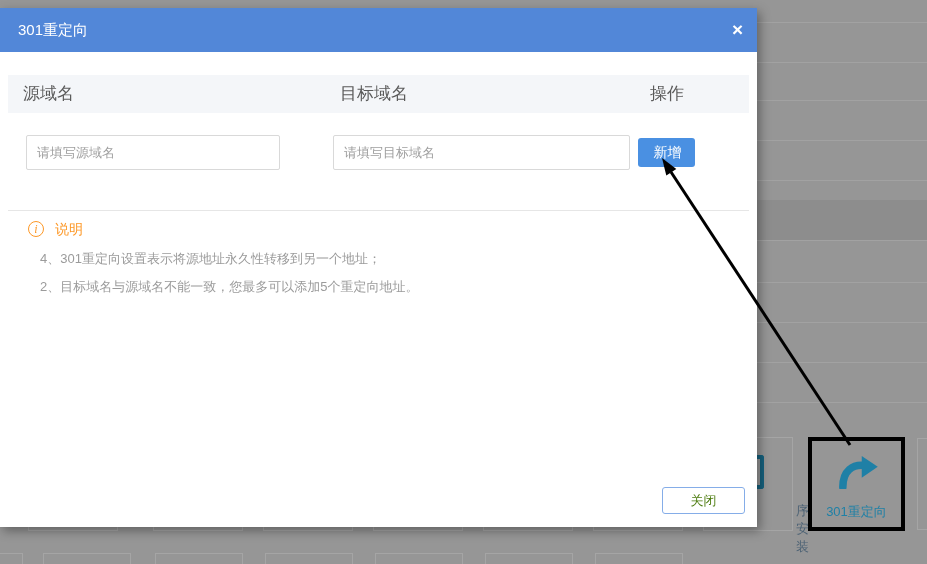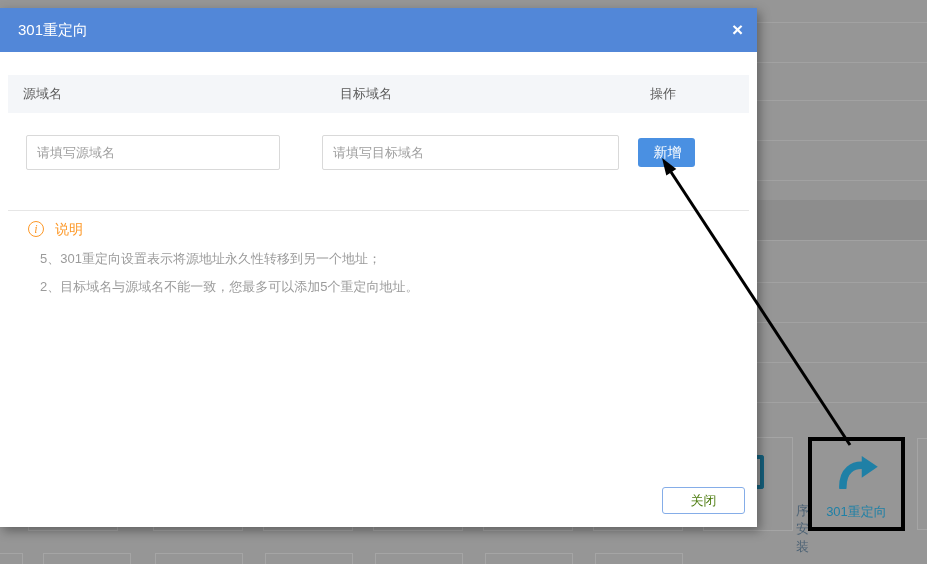--- a/index.html
+++ b/index.html
@@ -15,27 +15,27 @@
   .redirect-grid-label{position:absolute;left:0;right:0;text-align:center;font-size:13px;color:#1f80a6;}
 
   
   .modal{position:absolute;left:0;top:8px;width:757px;height:519px;background:#fff;
          box-shadow:3px 4px 10px rgba(0,0,0,.35);z-index:10;}
   .modal-header{position:relative;height:44px;background:#5287d8;}
   .modal-title{position:absolute;left:18px;top:0;line-height:44px;color:#fff;font-size:15px;}
   .modal-close{position:absolute;right:14px;top:0;line-height:44px;color:#fff;font-size:19px;
                font-weight:bold;cursor:pointer;}
   .thead{position:absolute;left:8px;top:67px;width:741px;height:38px;background:#f4f6f9;}
-  .thead span{position:absolute;top:0;line-height:38px;font-size:13px;color:#5a5a5a;}
+  .thead span{position:absolute;top:0;line-height:38px;font-size:17px;color:#5a5a5a;}
   .th-source{left:15px;} .th-target{left:332px;} .th-action{left:642px;text-align:right;}
   .dlg-input{position:absolute;top:127px;height:35px;border:1px solid #d9d9d9;border-radius:2px;
              padding:0 10px;font-size:13px;color:#333;background:#fff;outline:none;}
   .dlg-input::placeholder{color:#9e9e9e;}
   .input-source{left:26px;width:254px;}
-  .input-target{left:322px;width:297px;}
+  .input-target{left:333px;width:297px;}
   .btn-add{position:absolute;left:638px;top:130px;width:57px;height:29px;background:#4a90e2;
            border:none;border-radius:3px;color:#fff;font-size:14px;cursor:pointer;padding-left:8px;}
   .divider{position:absolute;left:8px;top:202px;width:741px;height:1px;background:#e6e6e6;}
   .info-icon{position:absolute;left:28px;top:213px;width:16px;height:16px;border:1px solid #fd9827;
              border-radius:50%;color:#fd9827;font-size:12px;line-height:15px;text-align:center;
              font-style:italic;font-family:"Liberation Serif",serif;}
   .notes-title{position:absolute;left:55px;top:213px;font-size:14px;color:#fd9827;}
   .note-item{position:absolute;left:40px;font-size:13px;color:#9b9b9b;}
   .note-1{top:242px;} .note-2{top:270px;}
   .btn-close{position:absolute;left:662px;top:479px;width:83px;height:27px;background:#fff;
@@ -109,21 +109,21 @@
     </div>
 
     <input class="dlg-input input-source" type="text" placeholder="请填写源域名" style="">
     <input class="dlg-input input-target" type="text" placeholder="请填写目标域名" style="">
     <button class="btn-add">新增</button>
 
     <div class="divider"></div>
 
     <div class="info-icon">i</div>
     <div class="notes-title">说明</div>
-    <div class="note-item note-1">5、301重定向设置表示将源地址永久性转移到另一个地址；</div>
+    <div class="note-item note-1">4、301重定向设置表示将源地址永久性转移到另一个地址；</div>
     <div class="note-item note-2">2、目标域名与源域名不能一致，您最多可以添加5个重定向地址。</div>
 
     <button class="btn-close">关闭</button>
   </div>
 
   <svg class="annotation" width="927" height="564">
     <line x1="850" y1="445" x2="671" y2="172" stroke="#000" stroke-width="3"></line>
     <polygon points="662,158 676.3,168.9 666.3,175.5" fill="#000"></polygon>
   </svg>
 

